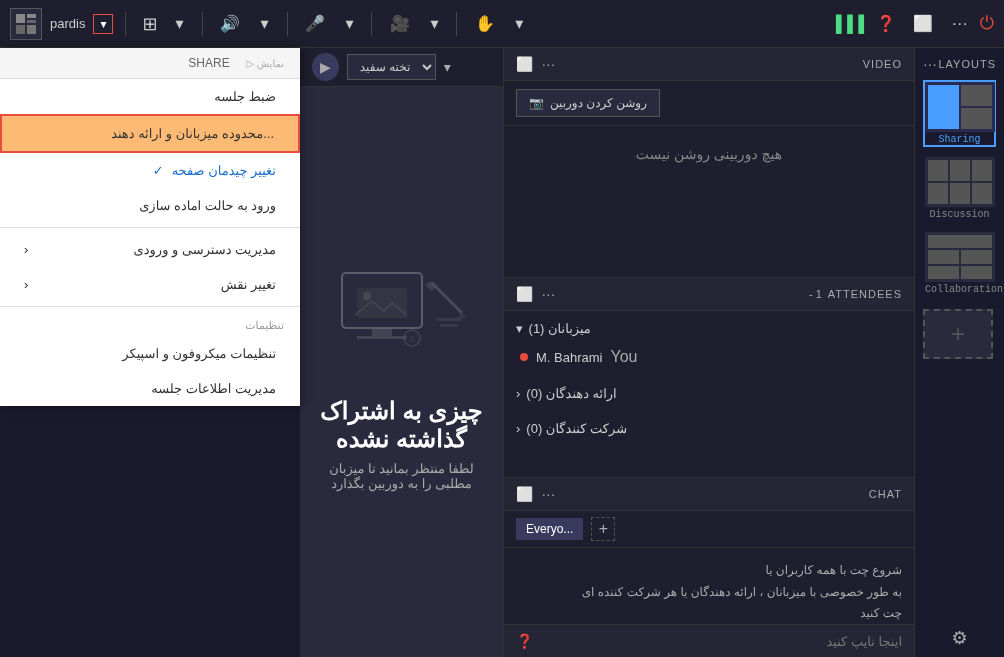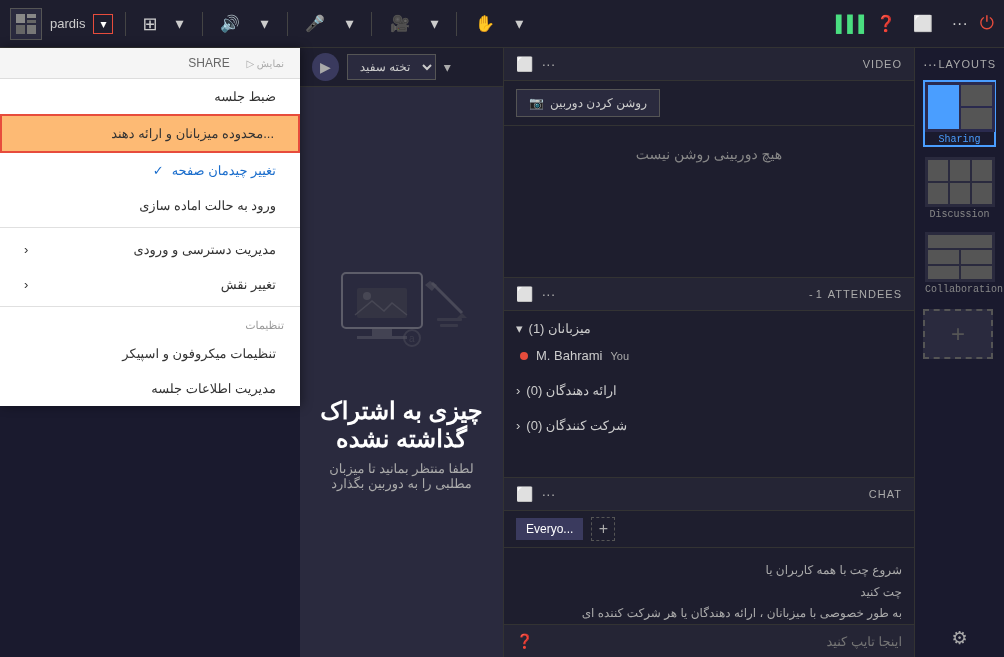--- a/index.html
+++ b/index.html
@@ -88,21 +88,21 @@
     .attendees-section { flex: 0 0 200px; border-bottom: 1px solid #333; overflow-y: auto; }
     .attendee-count { color: #aaa; font-size: 11px; }
     .attendee-group { padding: 4px 0; }
     .attendee-group-header {
       display: flex; align-items: center; padding: 6px 12px; cursor: pointer;
       color: #ccc; font-size: 13px; gap: 6px;
     }
     .attendee-item { display: flex; align-items: center; padding: 6px 16px; gap: 8px; }
     .attendee-dot { width: 8px; height: 8px; border-radius: 50%; background: #e74c3c; }
     .attendee-name { color: #ccc; font-size: 13px; }
-    .you-label { color: #aaa; font-size: 11px; text-align: center; }
+    .you-label { color: #aaa; font-size: 16px; text-align: center; }
 
     
     .chat-section { flex: 1; display: flex; flex-direction: column; min-height: 0; }
     .chat-tabs { display: flex; align-items: center; padding: 6px 12px; gap: 8px; border-bottom: 1px solid #333; }
     .chat-tab { background: #2a2a3e; border: none; color: #ccc; padding: 4px 10px; font-size: 12px; cursor: pointer; }
     .chat-tab.active { background: #3a3a5e; color: #fff; }
     .chat-plus { background: transparent; border: 1px dashed #555; color: #aaa; width: 24px; height: 24px; cursor: pointer; font-size: 16px; display: flex; align-items: center; justify-content: center; }
     .chat-messages { flex: 1; padding: 12px; overflow-y: auto; }
     .chat-info-text { color: #aaa; font-size: 12px; text-align: right; line-height: 1.8; }
     .chat-input-area {
@@ -326,22 +326,22 @@
         </div>
         <span class="section-title">CHAT</span>
       </div>
       <div class="chat-tabs">
         <button class="chat-tab active">Everyo...</button>
         <button class="chat-plus">+</button>
       </div>
       <div class="chat-messages">
         <div class="chat-info-text">
           <div>شروع چت با همه کاربران یا</div>
+          <div>به طور خصوصی با میزبانان ، ارائه دهندگان یا هر شرکت کننده ای</div>
           <div>چت کنید</div>
-          <div>به طور خصوصی با میزبانان ، ارائه دهندگان یا هر شرکت کننده ای</div>
         </div>
       </div>
       <div class="chat-input-area">
         <span class="chat-help">❓</span>
         <input class="chat-input" type="text" dir="rtl" placeholder="اینجا تایپ کنید" style="">
       </div>
     </div>
   </div>
 
   <div class="layouts-panel">

